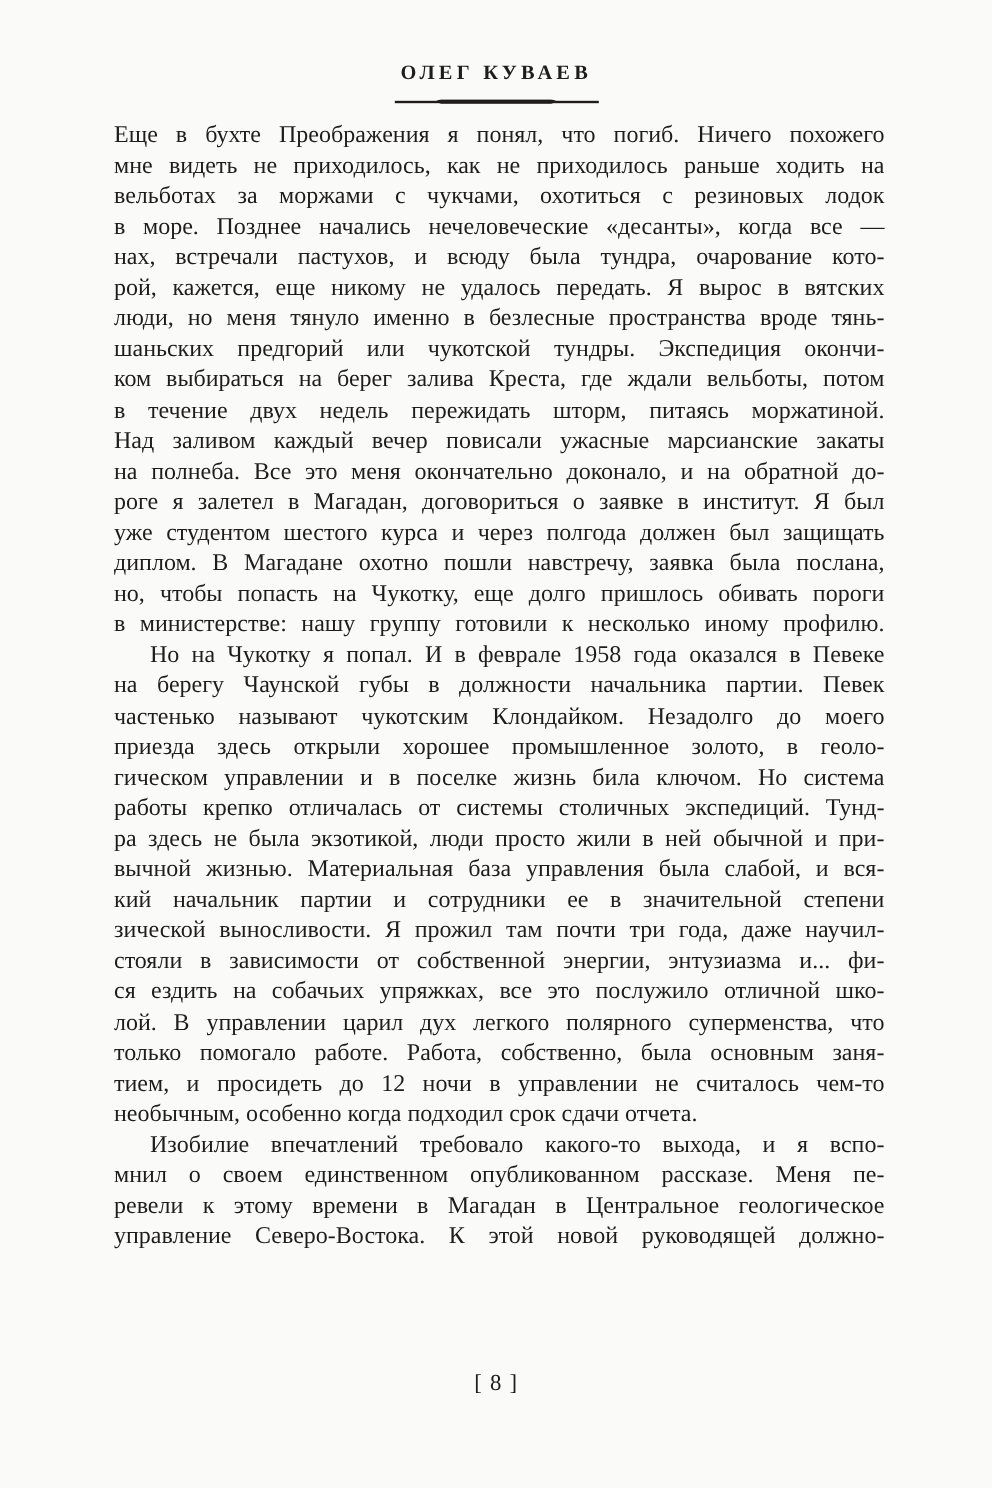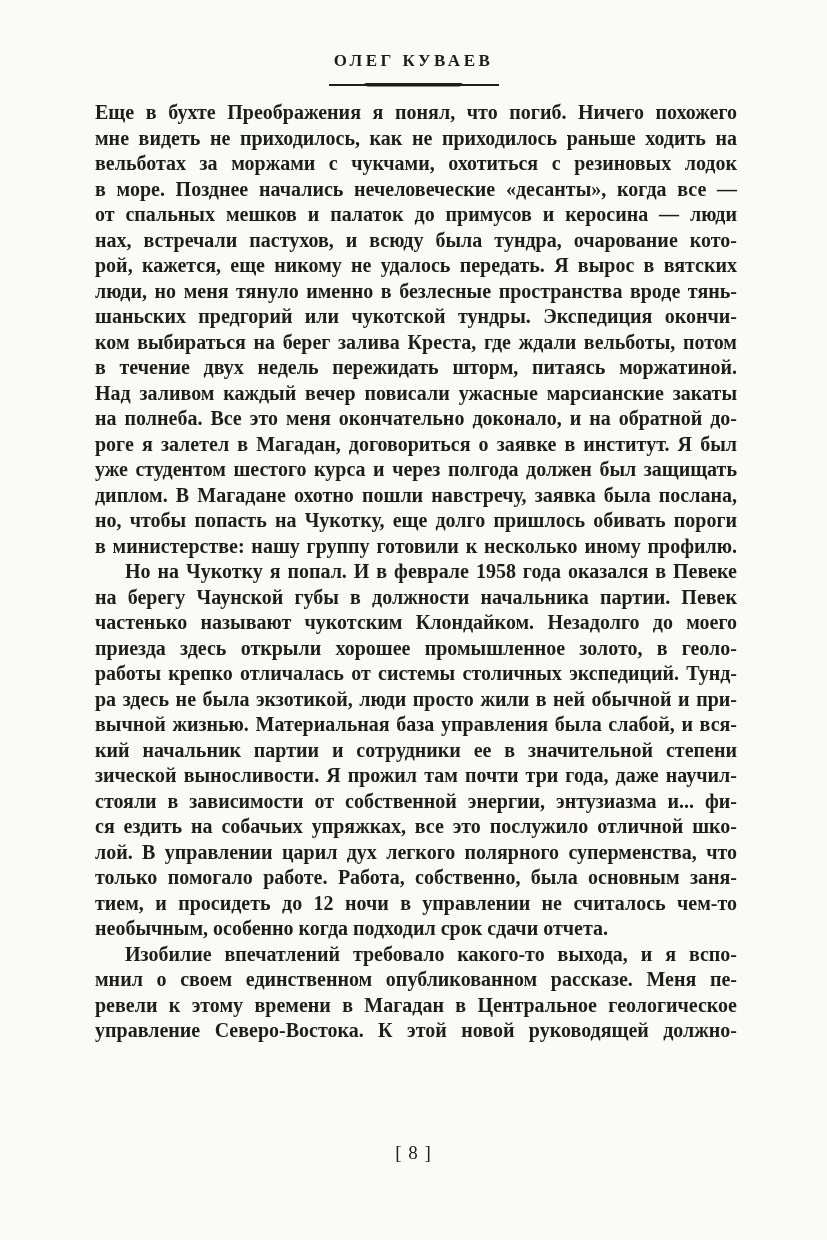--- a/index.html
+++ b/index.html
@@ -64,21 +64,20 @@
     width: 642px;
     font-size: 20px;
     line-height: 25.5px;
   }
   .line {
     text-align: justify;
     text-align-last: justify;
     white-space: normal;
     height: 25.5px;
     overflow: visible;
-    font-weight: bold;
   }
   .line.indent {
     text-indent: 30px;
   }
   .line.last-left {
     text-align-last: left;
   }
   .page-footer {
     position: absolute;
     top: 1142px;
@@ -97,38 +96,38 @@
 
   <div class="running-header">ОЛЕГ КУВАЕВ</div>
 
   <div class="ornament"></div>
 
   <div class="body-text">
       <div class="line">Еще в бухте Преображения я понял, что погиб. Ничего похожего</div>
       <div class="line">мне видеть не приходилось, как не приходилось раньше ходить на</div>
       <div class="line">вельботах за моржами с чукчами, охотиться с резиновых лодок</div>
       <div class="line">в море. Позднее начались нечеловеческие «десанты», когда все —</div>
-      <div class="line">от спальных мешков и палаток до примусов и керосина — люди</div>
       <div class="line">нах, встречали пастухов, и всюду была тундра, очарование кото-</div>
       <div class="line">рой, кажется, еще никому не удалось передать. Я вырос в вятских</div>
       <div class="line">люди, но меня тянуло именно в безлесные пространства вроде тянь-</div>
       <div class="line">шаньских предгорий или чукотской тундры. Экспедиция окончи-</div>
       <div class="line">ком выбираться на берег залива Креста, где ждали вельботы, потом</div>
       <div class="line">в течение двух недель пережидать шторм, питаясь моржатиной.</div>
       <div class="line">Над заливом каждый вечер повисали ужасные марсианские закаты</div>
       <div class="line">на полнеба. Все это меня окончательно доконало, и на обратной до-</div>
       <div class="line">роге я залетел в Магадан, договориться о заявке в институт. Я был</div>
       <div class="line">уже студентом шестого курса и через полгода должен был защищать</div>
       <div class="line">диплом. В Магадане охотно пошли навстречу, заявка была послана,</div>
       <div class="line">но, чтобы попасть на Чукотку, еще долго пришлось обивать пороги</div>
       <div class="line">в министерстве: нашу группу готовили к несколько иному профилю.</div>
       <div class="line indent">Но на Чукотку я попал. И в феврале 1958 года оказался в Певеке</div>
       <div class="line">на берегу Чаунской губы в должности начальника партии. Певек</div>
       <div class="line">частенько называют чукотским Клондайком. Незадолго до моего</div>
       <div class="line">приезда здесь открыли хорошее промышленное золото, в геоло-</div>
+      <div class="line">гическом управлении и в поселке жизнь била ключом. Но система</div>
       <div class="line">работы крепко отличалась от системы столичных экспедиций. Тунд-</div>
       <div class="line">ра здесь не была экзотикой, люди просто жили в ней обычной и при-</div>
       <div class="line">вычной жизнью. Материальная база управления была слабой, и вся-</div>
       <div class="line">кий начальник партии и сотрудники ее в значительной степени</div>
       <div class="line">зической выносливости. Я прожил там почти три года, даже научил-</div>
       <div class="line">стояли в зависимости от собственной энергии, энтузиазма и... фи-</div>
       <div class="line">ся ездить на собачьих упряжках, все это послужило отличной шко-</div>
       <div class="line">лой. В управлении царил дух легкого полярного суперменства, что</div>
       <div class="line">только помогало работе. Работа, собственно, была основным заня-</div>
       <div class="line">тием, и просидеть до 12 ночи в управлении не считалось чем-то</div>

